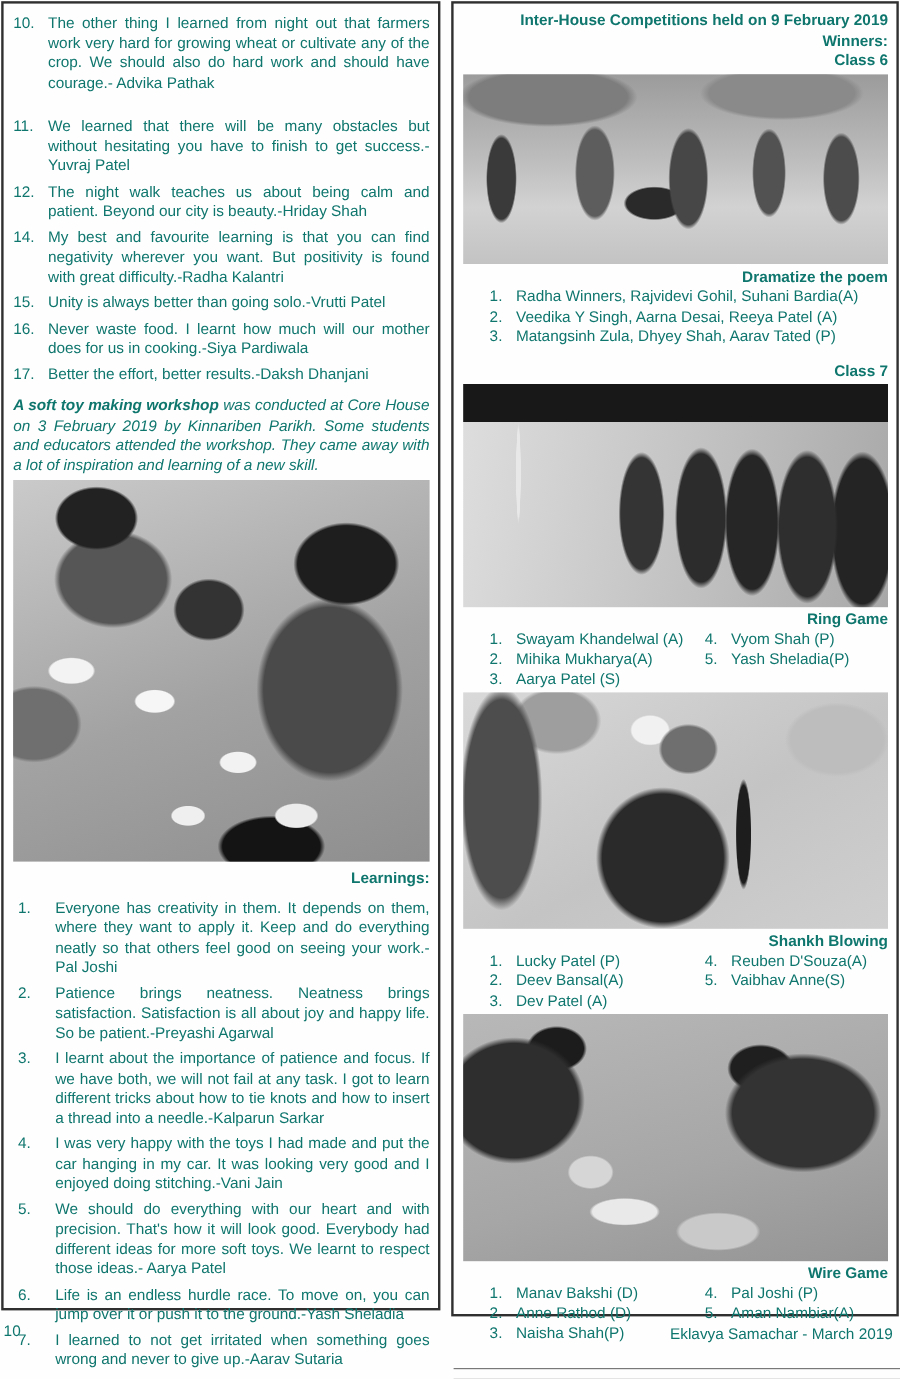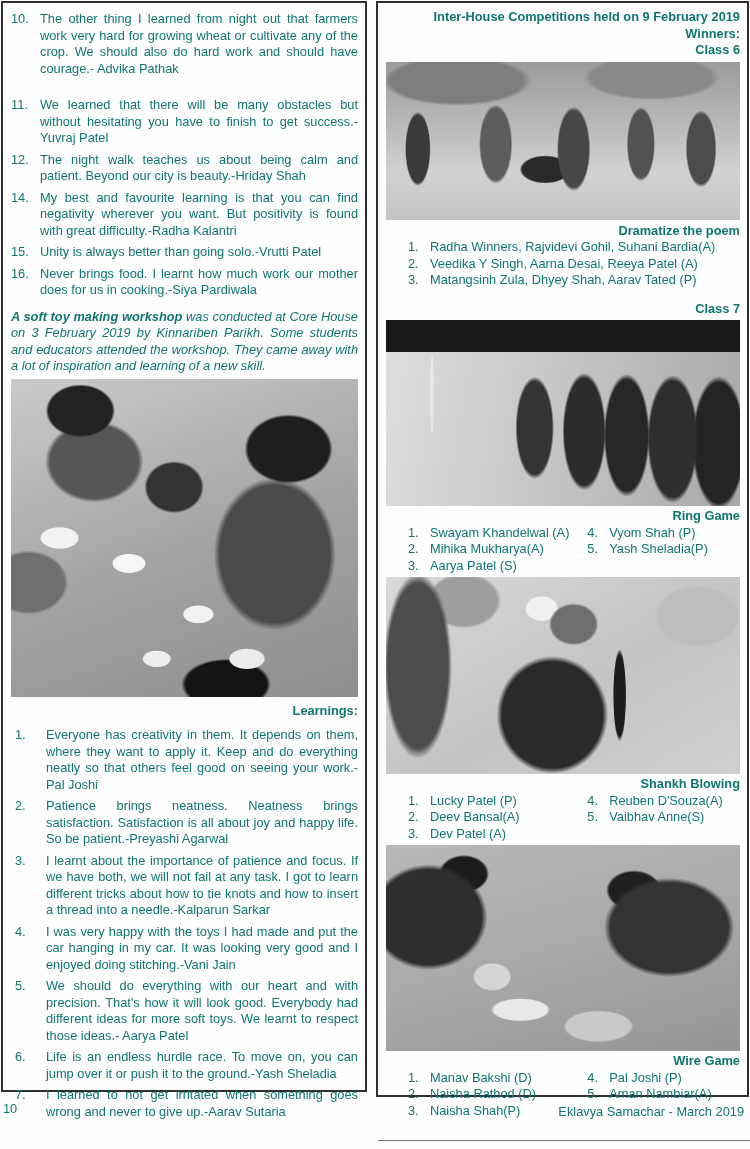--- a/index.html
+++ b/index.html
@@ -131,21 +131,25 @@
     <div class="item">
       <span class="num">14.</span>
       <span class="txt">My best and favourite learning is that you can find negativity wherever you want. But positivity is found with great difficulty.-Radha Kalantri</span>
     </div>
     <div class="item">
       <span class="num">15.</span>
       <span class="txt">Unity is always better than going solo.-Vrutti Patel</span>
     </div>
     <div class="item">
       <span class="num">16.</span>
-      <span class="txt">Never brings food. I learnt how much work our mother does for us in cooking.-Siya Pardiwala</span>
+      <span class="txt">Never waste food. I learnt how much will our mother does for us in cooking.-Siya Pardiwala</span>
+    </div>
+    <div class="item">
+      <span class="num">17.</span>
+      <span class="txt">Better the effort, better results.-Daksh Dhanjani</span>
     </div>
 
     <p class="para"><span class="bold">A soft toy making workshop</span><span> was conducted at Core House on 3 February 2019 by Kinnariben Parikh.  Some students and educators attended the workshop. They came away with a lot of inspiration and learning of a new skill.</span></p>
 
     <div class="photo photo-softtoy"></div>
 
     <div class="h-bold">Learnings:</div>
 
     <div class="item learn mt8">
       <span class="num">1.</span>
@@ -266,21 +270,21 @@
 
     <div class="h-bold">Wire Game</div>
     <div class="two-col">
       <div class="c1">
         <div class="cell">
           <span class="num">1.</span>
           <span>Manav Bakshi (D)</span>
         </div>
         <div class="cell">
           <span class="num">2.</span>
-          <span>Naisha Rathod (D)</span>
+          <span>Anne Rathod (D)</span>
         </div>
         <div class="cell">
           <span class="num">3.</span>
           <span>Naisha Shah(P)</span>
         </div>
       </div>
       <div class="c2">
         <div class="cell">
           <span class="num">4.</span>
           <span>Pal Joshi (P)</span>

